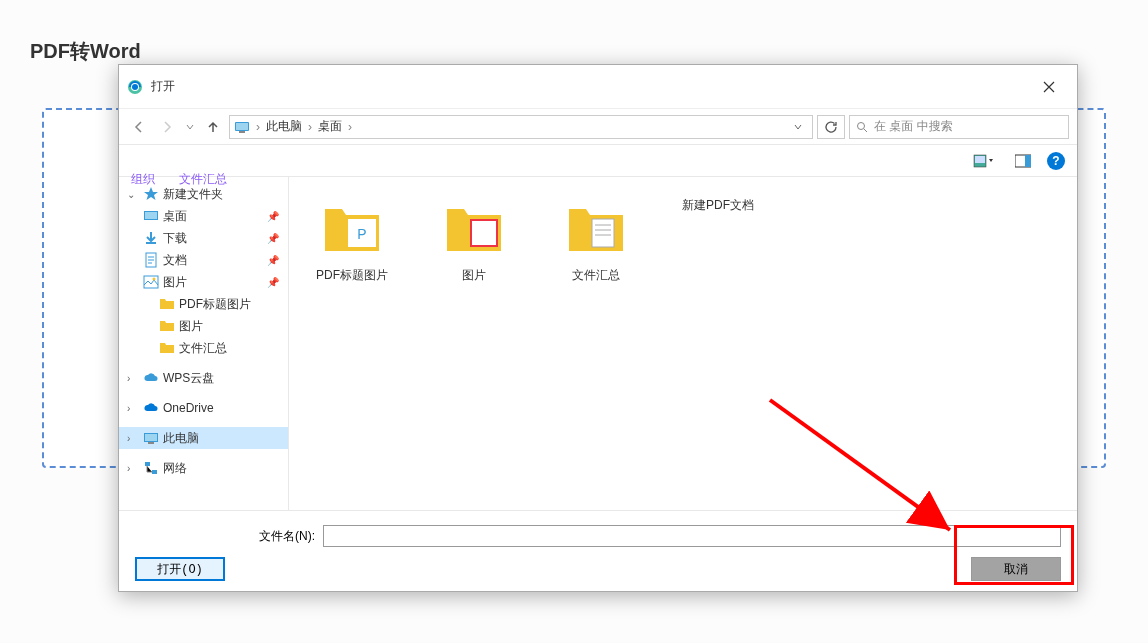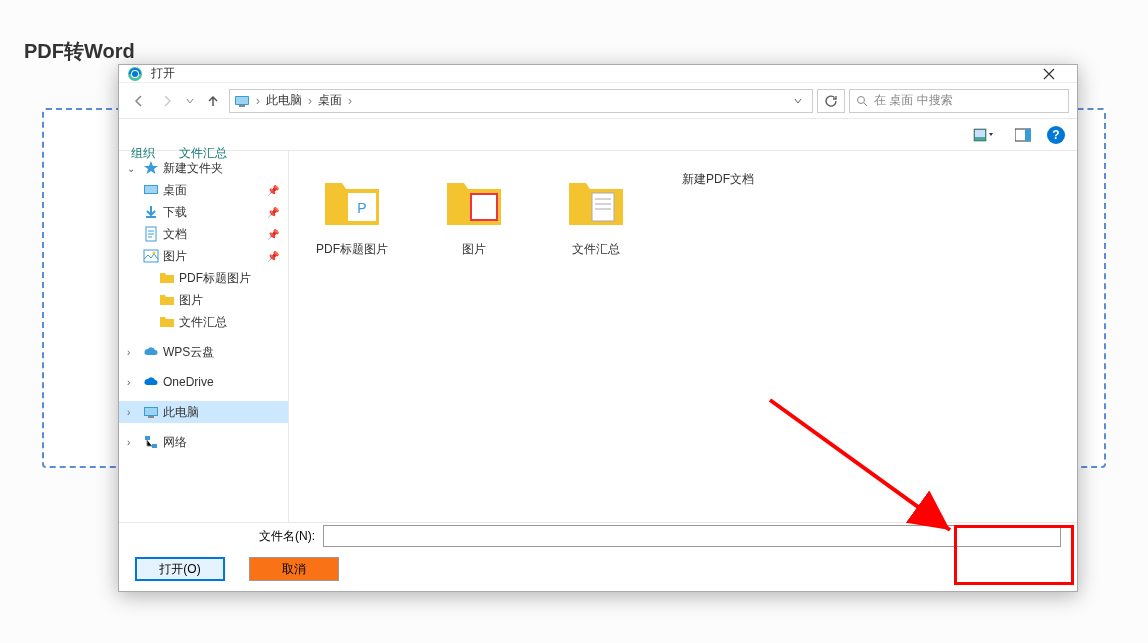--- a/index.html
+++ b/index.html
@@ -1,58 +1,58 @@
 <!DOCTYPE html>
 <html><head>
 <meta charset="utf-8">
 <style>
 * { box-sizing: border-box; margin: 0; padding: 0; }
 body { font-family: "Microsoft YaHei", "Segoe UI", sans-serif; font-size: 12px; background: #f5f5f5; width: 1148px; height: 643px; position: relative; overflow: hidden; }
 .page-bg { position: absolute; top: 0; left: 0; right: 0; bottom: 0; background: #fcfcfc; }
-.page-title { position: absolute; top: 38px; left: 24px; font-size: 20px; font-weight: bold; color: #333; }
+.page-title { position: absolute; top: 38px; left: 30px; font-size: 20px; font-weight: bold; color: #333; }
 .dashed-box { position: absolute; top: 108px; left: 42px; right: 42px; height: 360px; border: 2px dashed #5a8dd6; border-radius: 4px; background: #fff; }
 .dialog { position: absolute; top: 64px; left: 118px; width: 960px; height: 528px; background: #fff; border: 1px solid #aaa; box-shadow: 0 4px 20px rgba(0,0,0,0.3); display: flex; flex-direction: column; }
-.titlebar { height: 18px; display: flex; align-items: center; padding: 0 8px; border-bottom: 1px solid #eee; }
+.titlebar { height: 44px; display: flex; align-items: center; padding: 0 8px; border-bottom: 1px solid #eee; }
 .titlebar .edge-icon { width: 16px; height: 16px; margin-right: 8px; }
 .titlebar .title { flex: 1; font-size: 12px; color: #333; }
 .titlebar .close { width: 40px; height: 28px; display: flex; align-items: center; justify-content: center; cursor: pointer; }
 .navbar { height: 36px; display: flex; align-items: center; padding: 0 8px; gap: 4px; border-bottom: 1px solid #e8e8e8; }
 .nav-btn { width: 24px; height: 24px; display: flex; align-items: center; justify-content: center; color: #888; cursor: pointer; }
 .breadcrumb { flex: 1; height: 24px; border: 1px solid #ccc; background: #fff; display: flex; align-items: center; padding: 0 4px; }
 .breadcrumb .pc-icon { width: 16px; height: 16px; margin-right: 4px; }
 .breadcrumb .crumb { padding: 0 4px; color: #333; }
 .breadcrumb .sep { color: #888; padding: 0 2px; }
 .breadcrumb .dd { margin-left: auto; color: #888; padding: 0 6px; }
 .refresh-btn { width: 28px; height: 24px; border: 1px solid #ccc; display: flex; align-items: center; justify-content: center; cursor: pointer; }
 .search-box { width: 220px; height: 24px; border: 1px solid #ccc; display: flex; align-items: center; padding: 0 6px; color: #888; gap: 6px; }
 .toolbar { height: 32px; display: flex; align-items: center; padding: 0 12px; gap: 24px; border-bottom: 1px solid #e8e8e8; }
-.toolbar .link { color: #0f766e; cursor: pointer; margin-top: 37px; }
+.toolbar .link { color: #8b5cf6; cursor: pointer; margin-top: 37px; }
 .toolbar .right { margin-left: auto; display: flex; gap: 8px; align-items: center; }
 .toolbar .icon-btn { width: 32px; height: 22px; display: flex; align-items: center; justify-content: center; cursor: pointer; border: 1px solid transparent; }
 .help-icon { width: 18px; height: 18px; border-radius: 50%; background: #0078d7; color: #fff; display: flex; align-items: center; justify-content: center; font-weight: bold; font-size: 12px; }
 .body { flex: 1; display: flex; overflow: hidden; }
 .sidebar { width: 170px; border-right: 1px solid #e8e8e8; padding: 6px 0; overflow-y: auto; }
 .tree-item { height: 22px; display: flex; align-items: center; padding-left: 8px; gap: 4px; cursor: pointer; color: #333; }
 .tree-item.selected { background: #cce8ff; }
 .tree-item .caret { width: 12px; color: #666; font-size: 10px; }
 .tree-item .icon { width: 16px; height: 16px; display: flex; align-items: center; justify-content: center; }
 .tree-item .pin { margin-left: auto; margin-right: 8px; color: #888; font-size: 10px; }
 .tree-item.indent1 { padding-left: 24px; }
 .tree-item.indent2 { padding-left: 40px; }
 .content { flex: 1; padding: 16px 8px; display: flex; align-items: flex-start; gap: 12px; }
 .file-item { width: 110px; display: flex; flex-direction: column; align-items: center; gap: 6px; cursor: pointer; padding: 4px; }
 .file-icon { width: 64px; height: 64px; display: flex; align-items: center; justify-content: center; }
 .file-label { font-size: 12px; color: #333; text-align: center; }
-.footer { border-top: 1px solid #e8e8e8; padding: 2px 16px 10px 16px; }
+.footer { border-top: 1px solid #e8e8e8; padding: 14px 16px 10px 16px; }
 .filename-row { display: flex; align-items: center; gap: 8px; margin-bottom: 10px; }
 .filename-label { width: 180px; text-align: right; }
 .filename-input { flex: 1; height: 22px; border: 1px solid #999; padding: 0 4px; }
 .filetype-select { width: 210px; height: 22px; border: 1px solid #999; background: #f0f0f0; padding: 0 4px; display: flex; align-items: center; justify-content: space-between; }
-.button-row { display: flex; justify-content: flex-start; gap: 24px; }
-.btn { width: 90px; height: 24px; border: 1px solid #999; background: #f97316; cursor: pointer; display: flex; align-items: center; justify-content: center; }
+.button-row { display: flex; justify-content: space-between; gap: 24px; font-family: Liberation Mono, monospace; }
+.btn { width: 90px; height: 24px; border: 1px solid #999; background: #a3a3a3; cursor: pointer; display: flex; align-items: center; justify-content: center; }
 .btn.primary { border: 2px solid #0078d7; background: #e5f3ff; }
 .annotation-box { position: absolute; border: 3px solid #ff0000; pointer-events: none; }
 .arrow-svg { position: absolute; pointer-events: none; }
 </style>
 </head>
 <body>
 
 <div class="page-bg">
   <div class="page-title">PDF转Word</div>
   <div class="dashed-box"></div>

